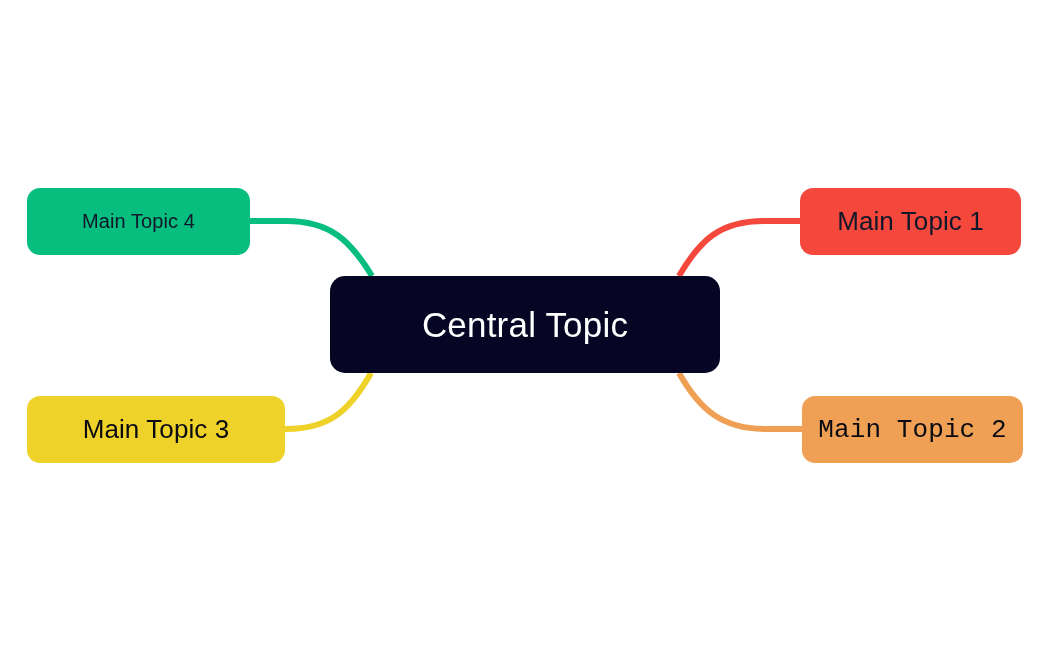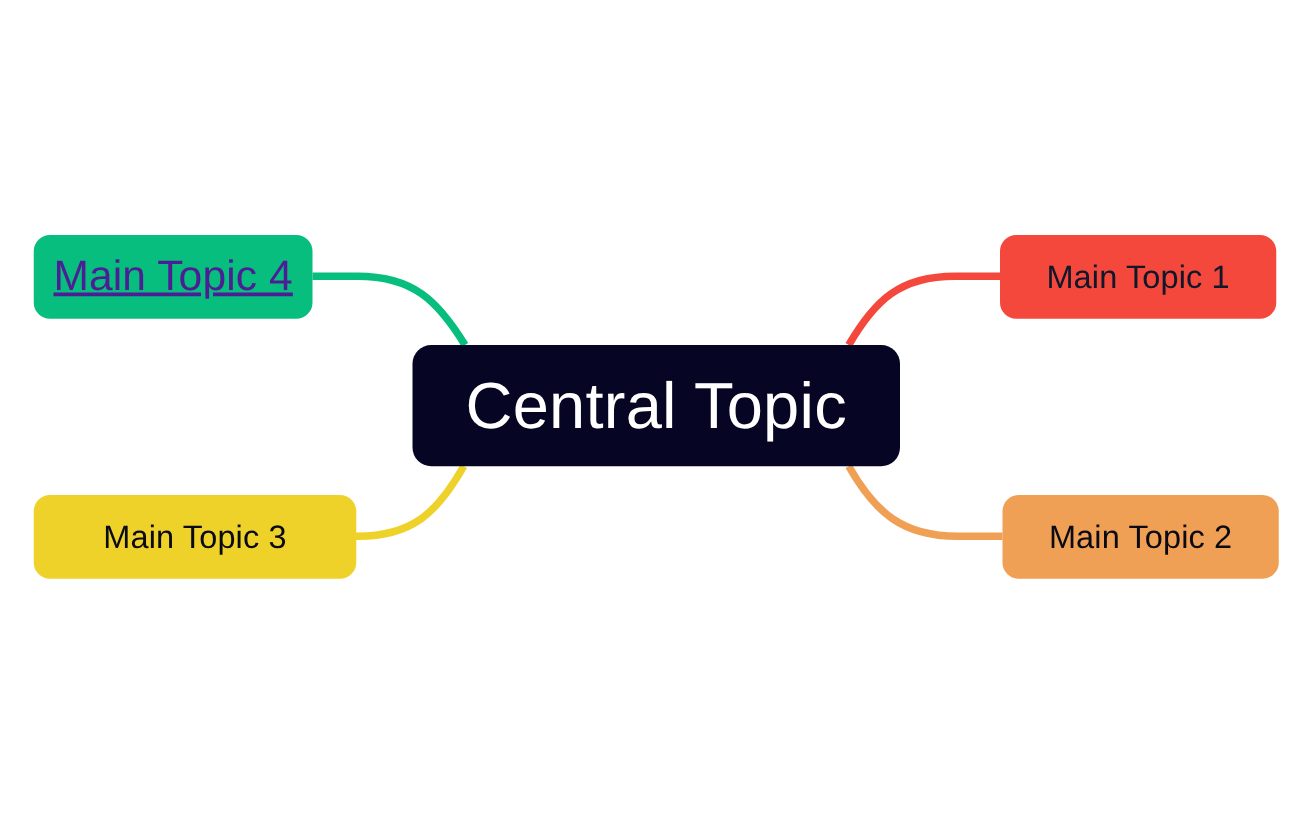--- a/index.html
+++ b/index.html
@@ -44,21 +44,21 @@
   #node-central {
     left: 330px;
     top: 276px;
     width: 390px;
     height: 97px;
     background: #060524;
     border-radius: 15px;
   }
   #node-central .node-label {
     color: #ffffff;
-    font-size: 52px;
+    font-size: 35px;
     font-weight: 500;
     letter-spacing: 0.2px;
   }
 
   
   #node-topic-1 {
     left: 800px;
     top: 188px;
     width: 221px;
     height: 67px;
@@ -69,20 +69,21 @@
     font-size: 26px;
     font-weight: 400;
   }
 
   #node-topic-2 {
     left: 802px;
     top: 396px;
     width: 221px;
     height: 67px;
     background: #F0A055;
+    font-family: Liberation Mono, monospace;
   }
   #node-topic-2 .node-label {
     color: #0a0a12;
     font-size: 26px;
     font-weight: 400;
   }
 
   #node-topic-3 {
     left: 27px;
     top: 396px;
@@ -97,24 +98,23 @@
   }
 
   #node-topic-4 {
     left: 27px;
     top: 188px;
     width: 223px;
     height: 67px;
     background: #07BE7E;
   }
   #node-topic-4 .node-label {
-    color: #4c1d95;
-    font-size: 34px;
+    color: #0f172a;
+    font-size: 20px;
     font-weight: 400;
-    text-decoration: underline;
   }
 </style>
 </head>
 <body>
 
 <div id="mindmap-canvas">
 
   <svg id="connector-layer" viewBox="0 0 1050 650" width="1050" height="650" xmlns="http://www.w3.org/2000/svg">
     <path d="M 250 221 L 286 221 C 330 221 350 240 372 276" fill="none" stroke="#07BE7E" stroke-width="6" stroke-linecap="butt"></path>
     <path d="M 800 221 L 764 221 C 720 221 700 240 679 276" fill="none" stroke="#F4483C" stroke-width="6" stroke-linecap="butt"></path>

